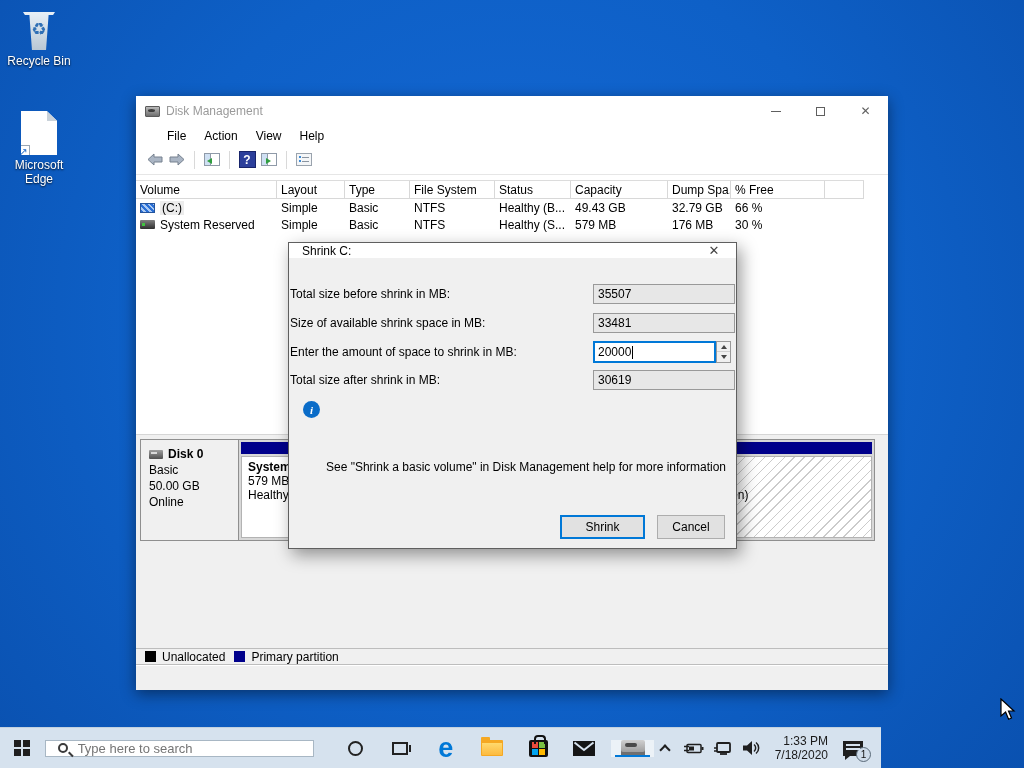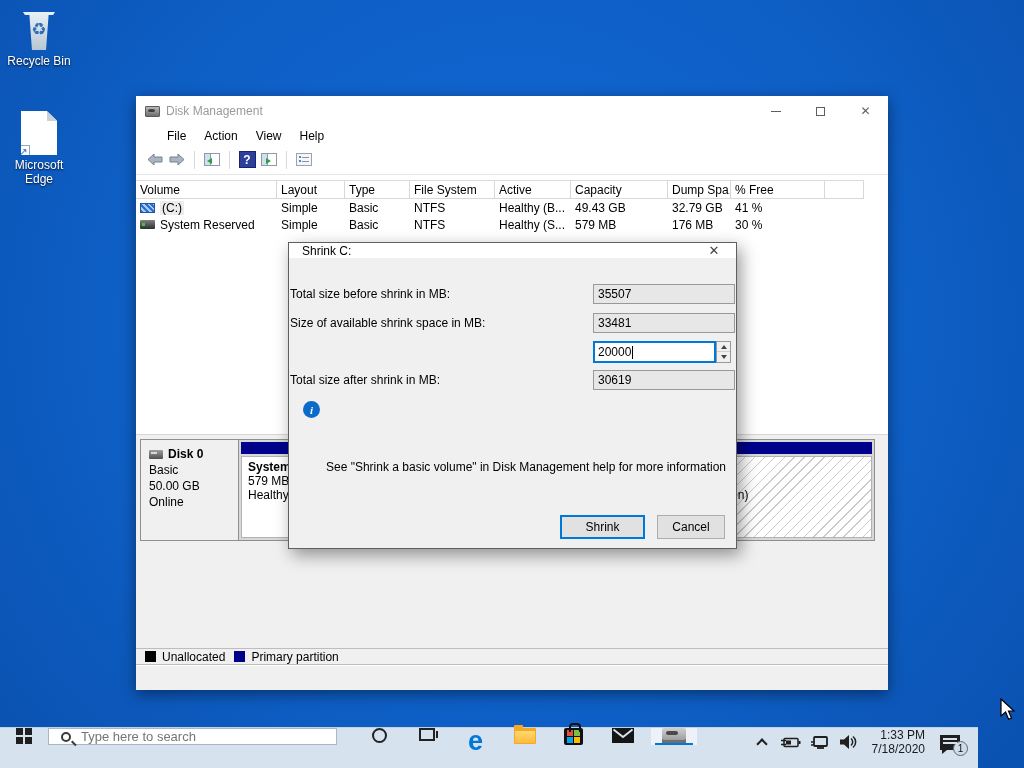--- a/index.html
+++ b/index.html
@@ -86,21 +86,21 @@
   .tri-up{width:0;height:0;border:3px solid transparent;border-bottom:4px solid #444;margin-top:-3px}
   .tri-dn{width:0;height:0;border:3px solid transparent;border-top:4px solid #444;margin-bottom:-3px}
   .iico{position:absolute;left:14px;top:158px;width:17px;height:17px;border-radius:50%;background:#0a6cc8;color:#fff;font-weight:bold;font-style:italic;font-size:11px;display:flex;align-items:center;justify-content:center;font-family:"Liberation Serif",serif}
   .itext{position:absolute;left:37px;top:158px;width:404px;line-height:14px}
   .htext{position:absolute;left:37px;top:217px;width:404px;line-height:14px}
   .btn{position:absolute;top:272px;height:24px;background:#e1e1e1;border:1px solid #adadad;display:flex;align-items:center;justify-content:center;cursor:default}
   .btn-shrink{left:271px;width:85px;border:2px solid #0078d7}
   .btn-cancel{left:368px;width:68px}
 
   
-  #taskbar{position:absolute;left:0;top:727px;width:978px;height:41px;background:#d6e2ee;border-top:1px solid #c2d1df;display:flex;align-items:flex-start}
+  #taskbar{position:absolute;left:0;top:727px;width:881px;height:41px;background:#d6e2ee;border-top:1px solid #c2d1df;display:flex;align-items:center}
   .tbtn{width:48px;display:flex;align-items:center;justify-content:center}
   .winlogo{width:16px;height:16px;display:grid;grid-template-columns:7px 7px;grid-template-rows:7px 7px;gap:2px}
   .winlogo span{background:#1f1f1f}
   #searchbox{width:289px;background:#fff;border:1px solid #a8b7c4;display:flex;align-items:center;padding-left:12px;gap:10px}
   #searchbox input{border:none;outline:none;width:210px;font-size:13px;color:#3c3c3c;font-family:"Liberation Sans",sans-serif;background:transparent}
   .mag{width:10px;height:10px;border:2px solid #3a3a3a;border-radius:50%;position:relative;flex:none}
   .mag:after{content:"";position:absolute;left:8px;top:8px;width:2px;height:6px;background:#3a3a3a;transform:rotate(-45deg);transform-origin:top left}
   .appbtn{width:41px;display:flex;align-items:center;justify-content:center;position:relative}
   .cortana{width:15px;height:15px;border:2px solid #222;border-radius:50%}
   .taskview{width:16px;height:13px;border:2px solid #222;position:relative}
@@ -198,38 +198,38 @@
           <div class="tb-props"></div>
         </div>
     </div>
 
     <div class="listpane">
       <div class="vheader">
         <div class="vh c0">Volume</div>
         <div class="vh c1">Layout</div>
         <div class="vh c2">Type</div>
         <div class="vh c3">File System</div>
-        <div class="vh c4">Active</div>
+        <div class="vh c4">Status</div>
         <div class="vh c5">Capacity</div>
         <div class="vh c6">Dump Spa...</div>
         <div class="vh c7">% Free</div>
         <div class="vh cf"></div>
       </div>
       <div class="vrow">
         <div class="vc c0">
             <span class="vicon-c"></span>
             <span class="sel-label">(C:)</span>
           </div>
         <div class="vc c1">Simple</div>
         <div class="vc c2">Basic</div>
         <div class="vc c3">NTFS</div>
         <div class="vc c4">Healthy (B...</div>
         <div class="vc c5">49.43 GB</div>
         <div class="vc c6">32.79 GB</div>
-        <div class="vc c7">41 %</div>
+        <div class="vc c7">66 %</div>
       </div>
       <div class="vrow">
         <div class="vc c0">
             <span class="vicon-sr"></span>
             <span>System Reserved</span>
           </div>
         <div class="vc c1">Simple</div>
         <div class="vc c2">Basic</div>
         <div class="vc c3">NTFS</div>
         <div class="vc c4">Healthy (S...</div>
@@ -283,20 +283,21 @@
           <span>✕</span>
         </div>
     </div>
 
     <div class="dlabel" style="top:44px">Total size before shrink in MB:</div>
     <div class="dfield" style="top:41px">35507</div>
 
     <div class="dlabel" style="top:73px">Size of available shrink space in MB:</div>
     <div class="dfield" style="top:70px">33481</div>
 
+    <div class="dlabel" style="top:102px">Enter the amount of space to shrink in MB:</div>
     <div class="deditwrap">
       <span>20000</span>
         <span class="caret"></span>
     </div>
     <div class="spin">
       <div class="up">
           <span class="tri-up"></span>
         </div>
       <div class="dn">
           <span class="tri-dn"></span>

